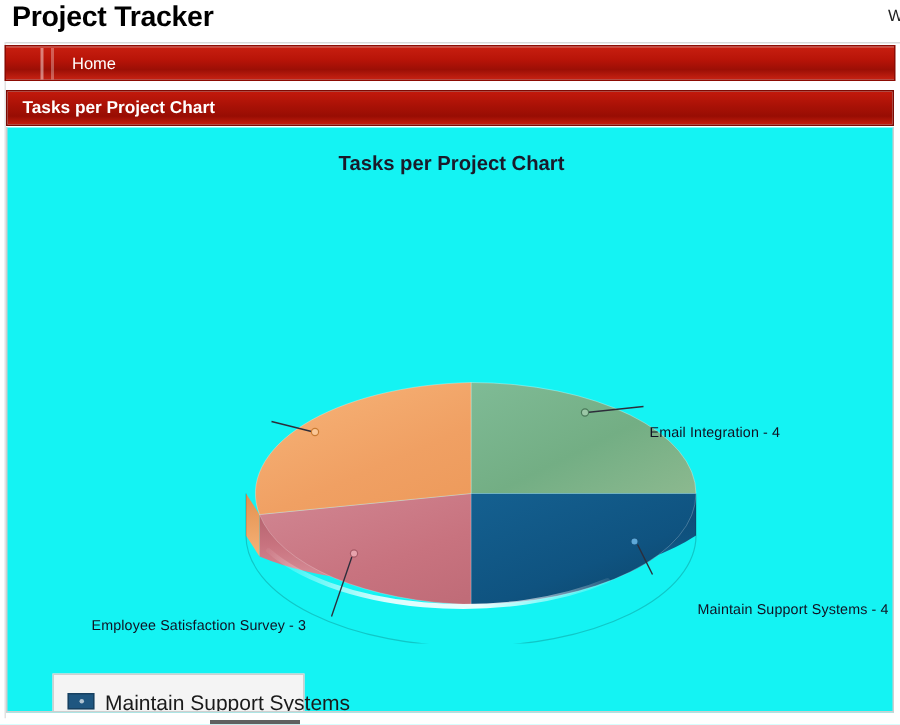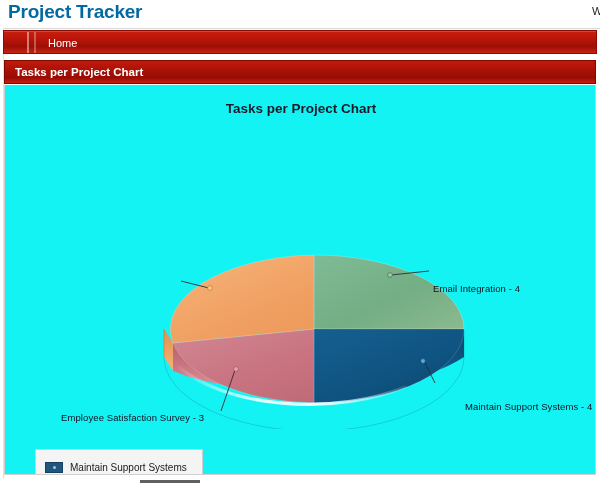--- a/index.html
+++ b/index.html
@@ -30,21 +30,21 @@
     left: 0; top: 0;
     width: 600px; height: 28px;
     background: #ffffff;
     border-bottom: 1px solid #d9d9d9;
   }
   #app-title {
     position: absolute;
     left: 8px; top: 1px;
     font-size: 19px;
     font-weight: bold;
-    color: #0369a1;
+    color: #000000;
     letter-spacing: -0.2px;
     white-space: nowrap;
   }
   #welcome-text {
     position: absolute;
     right: -2px; top: 5px;
     font-size: 11px;
     color: #222222;
     white-space: nowrap;
     overflow: hidden;
@@ -190,21 +190,21 @@
   .legend-swatch::after {
     content: "";
     position: absolute;
     left: 50%; top: 50%;
     width: 3px; height: 3px;
     margin: -1.5px 0 0 -1.5px;
     border-radius: 50%;
     background: rgba(255,255,255,0.65);
   }
   .legend-text {
-    font-size: 10px;
+    font-size: 14px;
     color: #1a1a1a;
     white-space: nowrap;
   }
 
   
   #bottom-strip {
     position: absolute;
     left: 0; top: 479px;
     width: 600px; height: 4px;
     background: #ffffff;

